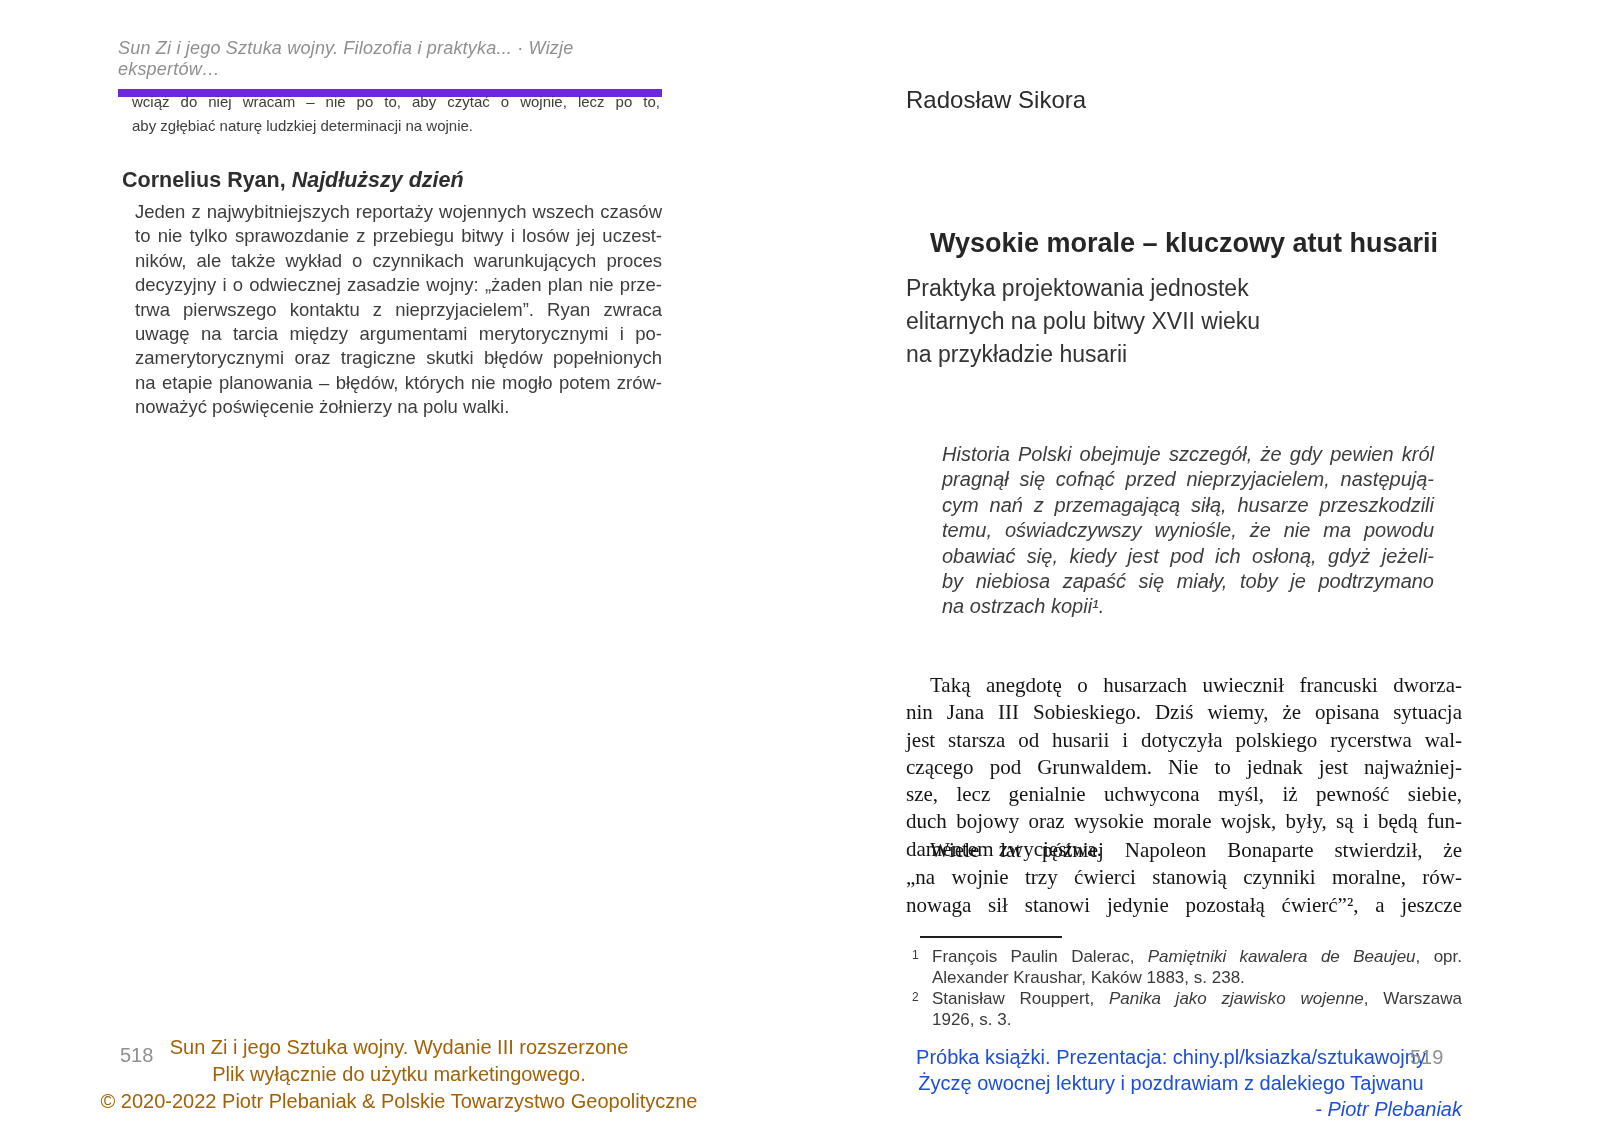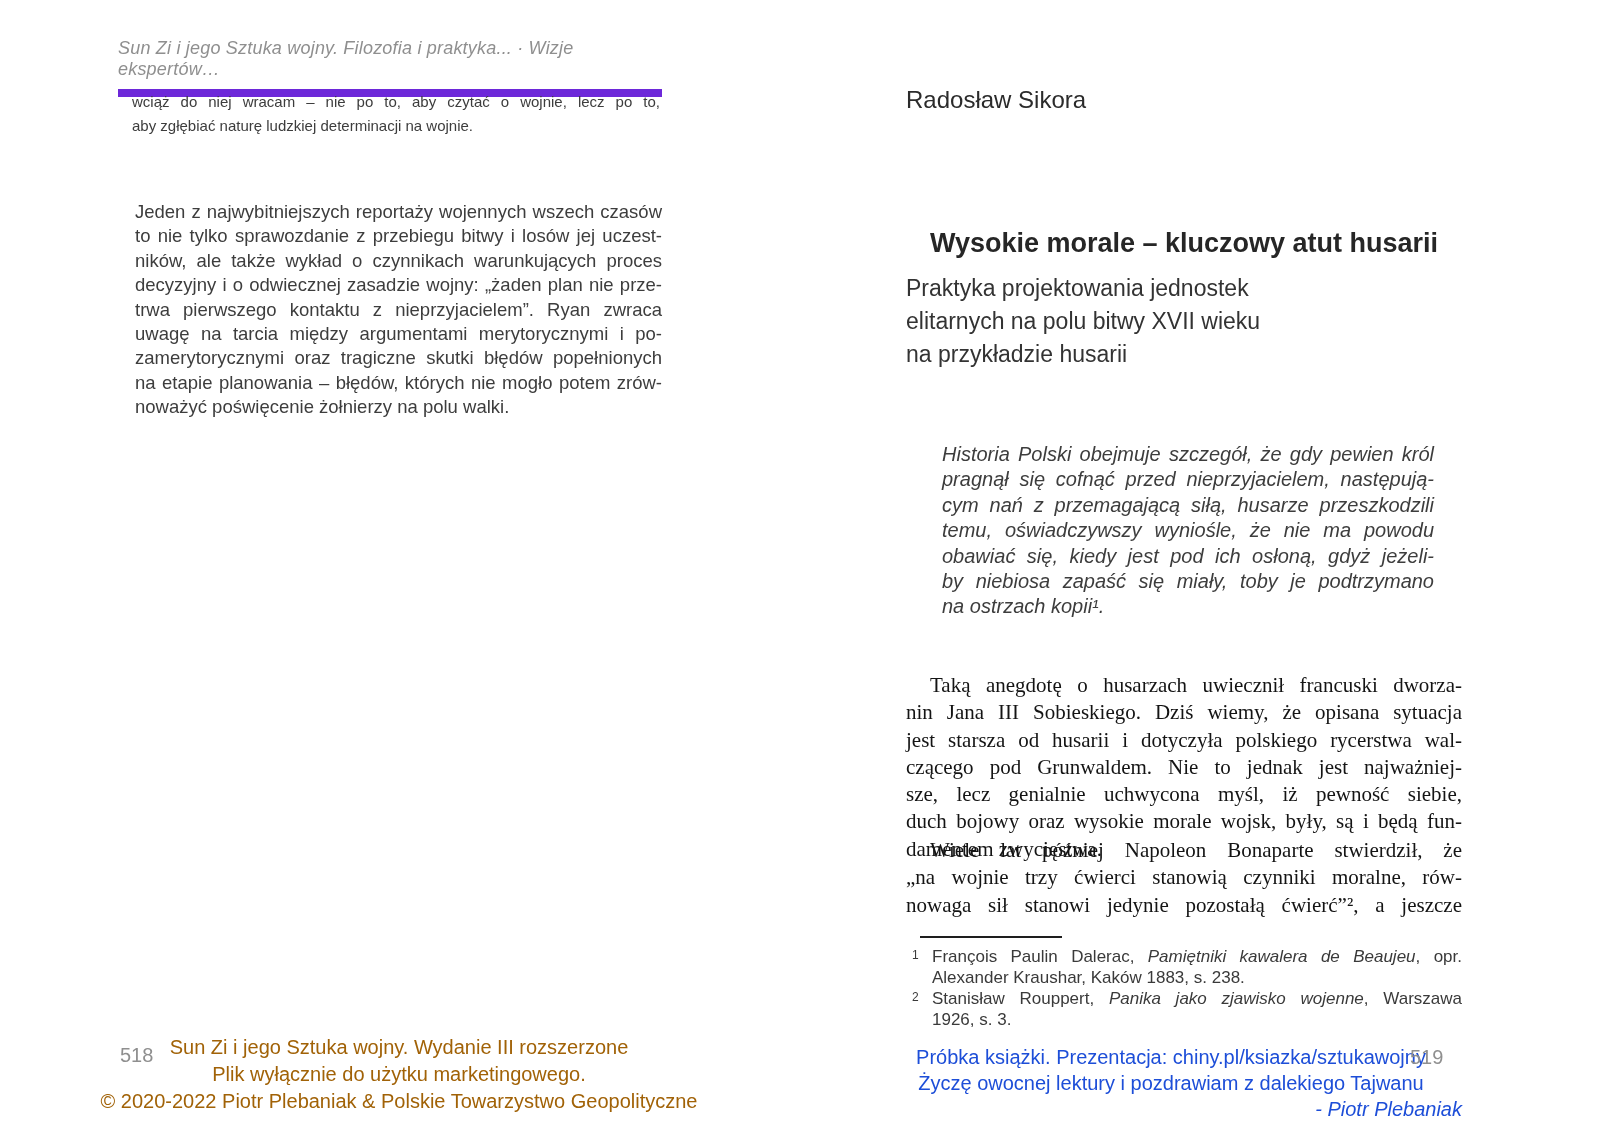--- a/index.html
+++ b/index.html
@@ -100,20 +100,23 @@
 
 <div class="canvas">
 
   <div class="abs lp-header">Sun Zi i jego Sztuka wojny. Filozofia i praktyka... · Wizje ekspertów…</div>
 
   <div class="abs lp-intro jlines">
       <div class="line"><span>wciąż do niej wracam – nie po to, aby czytać o wojnie, lecz po to,</span></div>
       <div class="line"><span>aby zgłębiać naturę ludzkiej determinacji na wojnie.</span></div>
     </div>
 
+  <div class="abs lp-review-heading">
+    <span>Cornelius Ryan, </span><i>Najdłuższy dzień</i>
+  </div>
 
   <div class="abs lp-review jlines">
       <div class="line"><span>Jeden z najwybitniejszych reportaży wojennych wszech czasów</span></div>
       <div class="line"><span>to nie tylko sprawozdanie z przebiegu bitwy i losów jej uczest-</span></div>
       <div class="line"><span>ników, ale także wykład o czynnikach warunkujących proces</span></div>
       <div class="line"><span>decyzyjny i o odwiecznej zasadzie wojny: „żaden plan nie prze-</span></div>
       <div class="line"><span>trwa pierwszego kontaktu z nieprzyjacielem”. Ryan zwraca</span></div>
       <div class="line"><span>uwagę na tarcia między argumentami merytorycznymi i po-</span></div>
       <div class="line"><span>zamerytorycznymi oraz tragiczne skutki błędów popełnionych</span></div>
       <div class="line"><span>na etapie planowania – błędów, których nie mogło potem zrów-</span></div>

